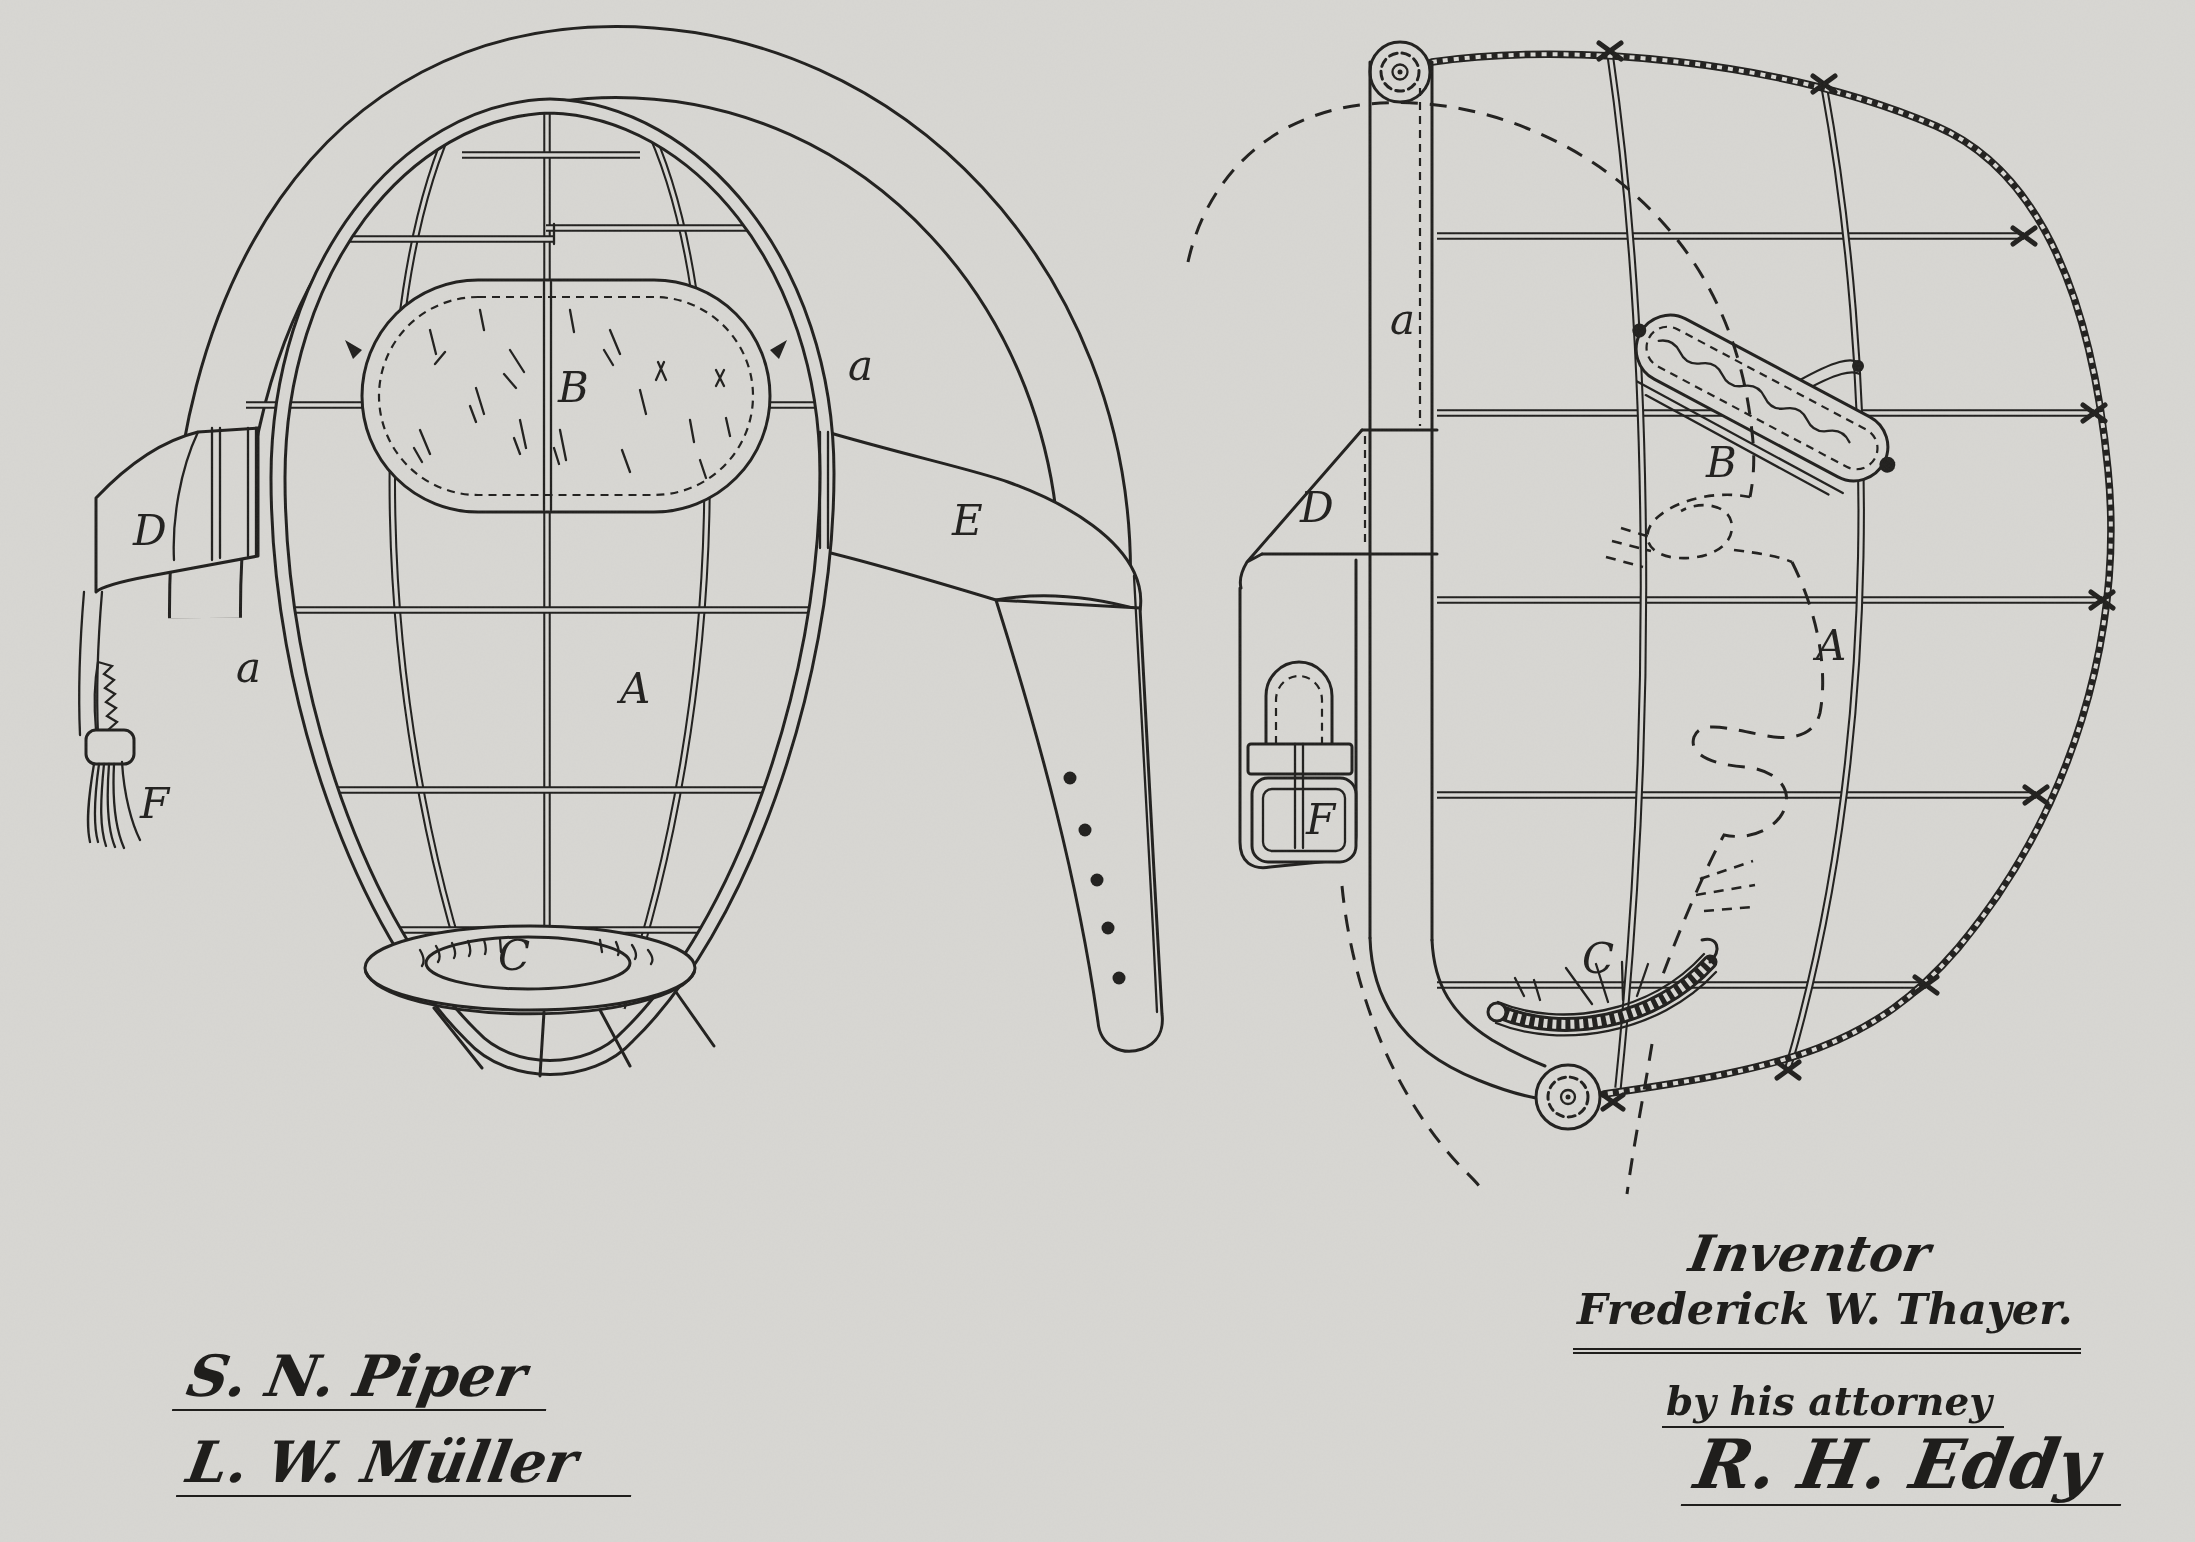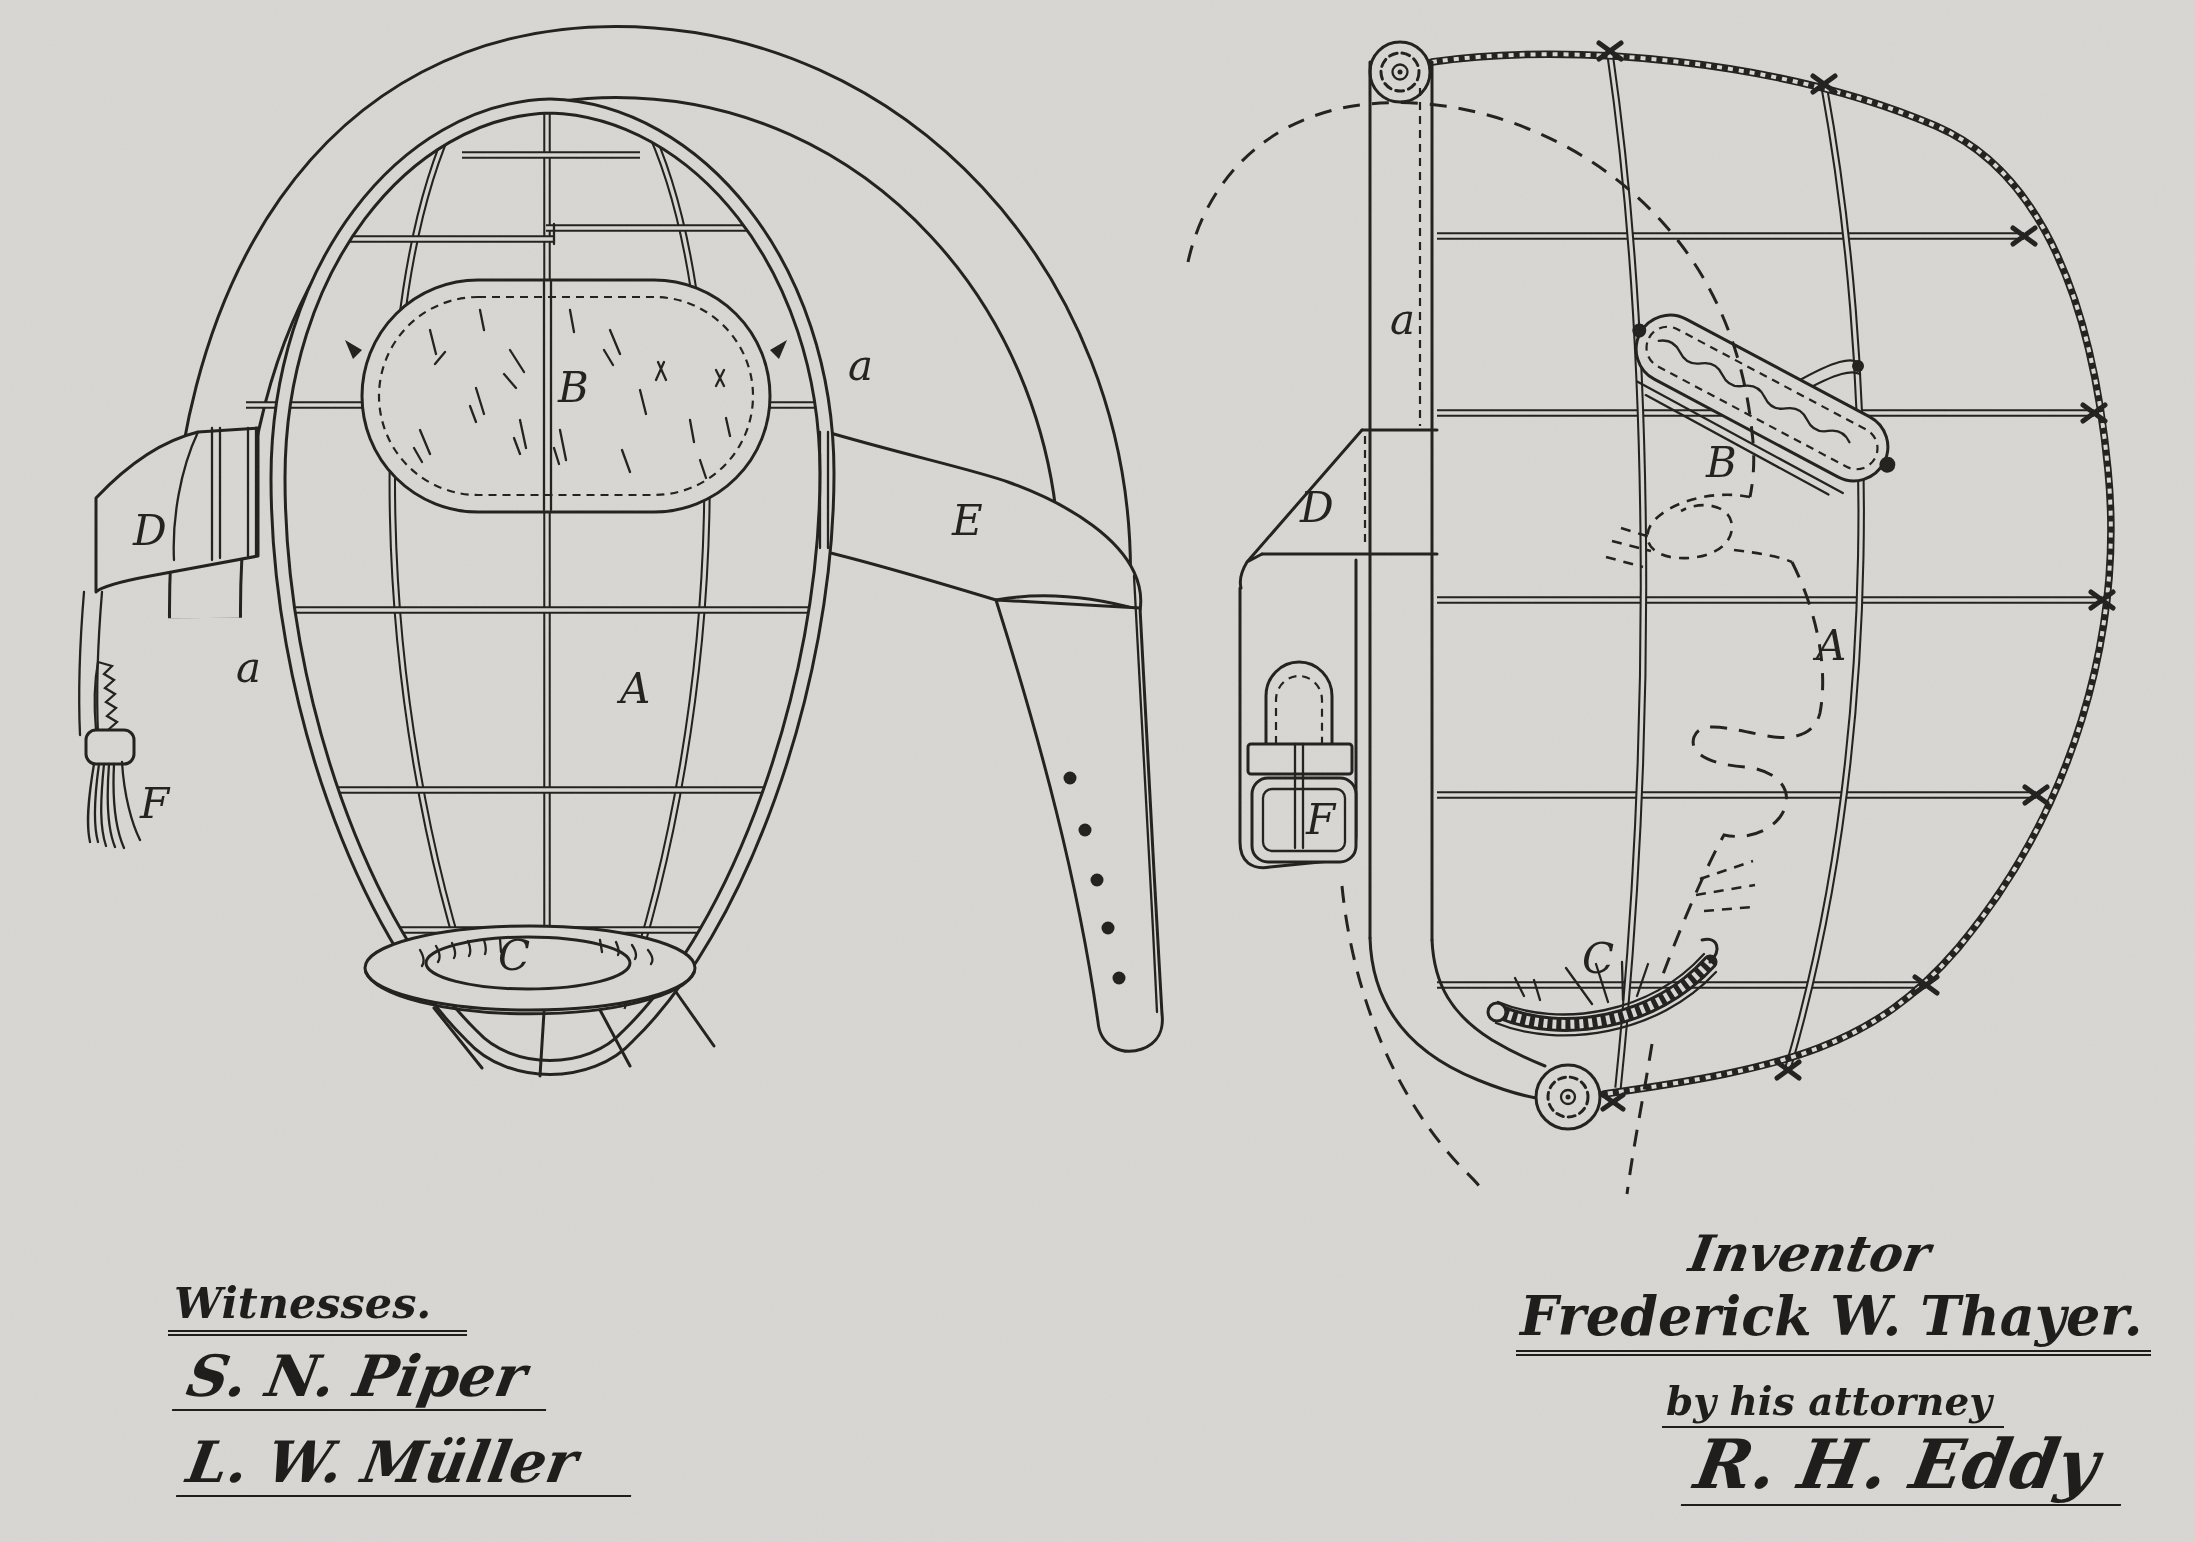--- a/index.html
+++ b/index.html
@@ -296,21 +296,20 @@
         <text x="1300" y="522" class="part-label">D</text>
         <text x="1306" y="834" class="part-label">F</text>
         <text x="1706" y="477" class="part-label">B</text>
         <text x="1816" y="660" class="part-label">A</text>
         <text x="1582" y="973" class="part-label">C</text>
       </g>
 
   <rect x="0" y="0" width="2195" height="1542" filter="url(#grain)" fill="none" pointer-events="none"></rect>
 </svg>
 
-  <div class="hand print-it u2" style="left:168px;top:1278px;font-size:43px;padding:0 36px 2px 6px;">Witnesses.</div>
   <div class="hand script u1" style="left:178px;top:1342px;font-size:57px;padding:0 26px 0 10px;">S. N. Piper</div>
   <div class="hand script u1" style="left:182px;top:1428px;font-size:57px;padding:0 60px 0 6px;">L. W. Müller</div>
 
   <div class="hand script" style="left:1690px;top:1224px;font-size:50px;">Inventor</div>
-  <div class="hand print-it u2" style="left:1516px;top:1284px;font-size:54px;padding:0 8px 2px 4px;">Frederick W. Thayer.</div>
+  <div class="hand print-it u2" style="left:1573px;top:1284px;font-size:43px;padding:0 8px 14px 4px;">Frederick W. Thayer.</div>
   <div class="hand print-it u1" style="left:1620px;top:1378px;font-size:39px;padding:0 12px 2px 4px;margin-left:42px;">by his attorney</div>
   <div class="hand script u1" style="left:1688px;top:1424px;font-size:68px;padding:0 30px 0 8px;">R. H. Eddy</div>
 </div>
 
 </body></html>

